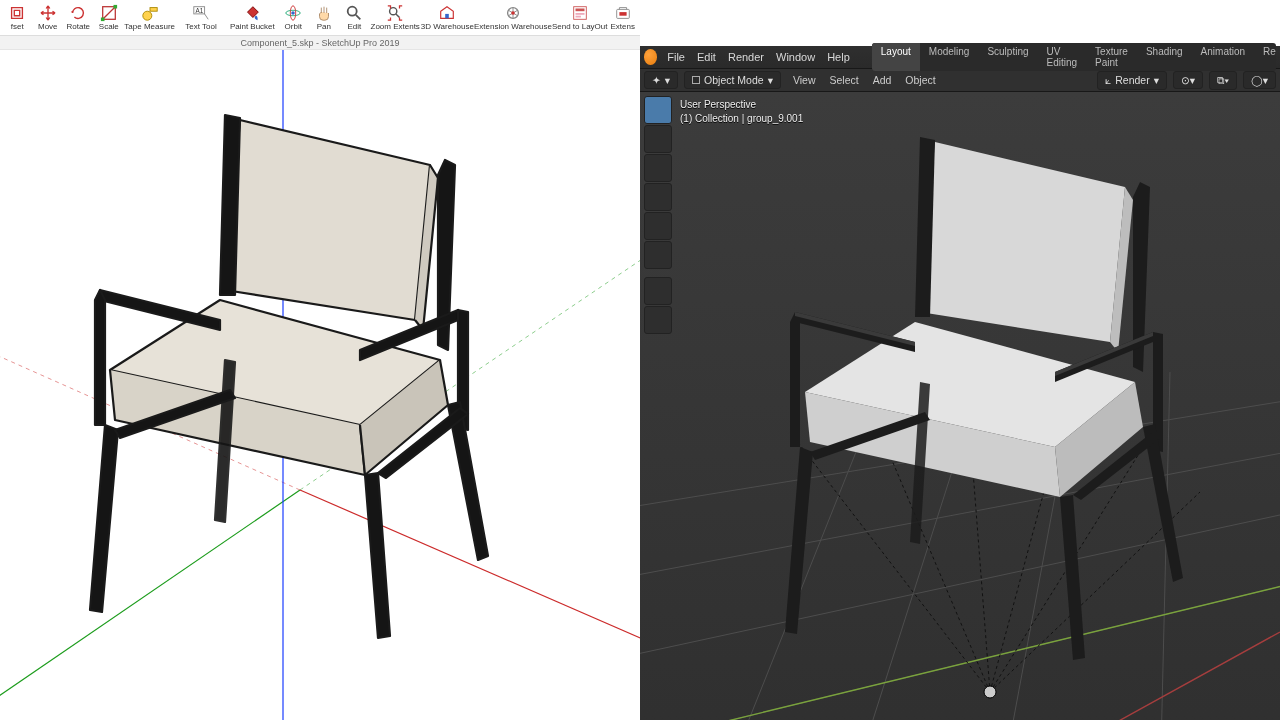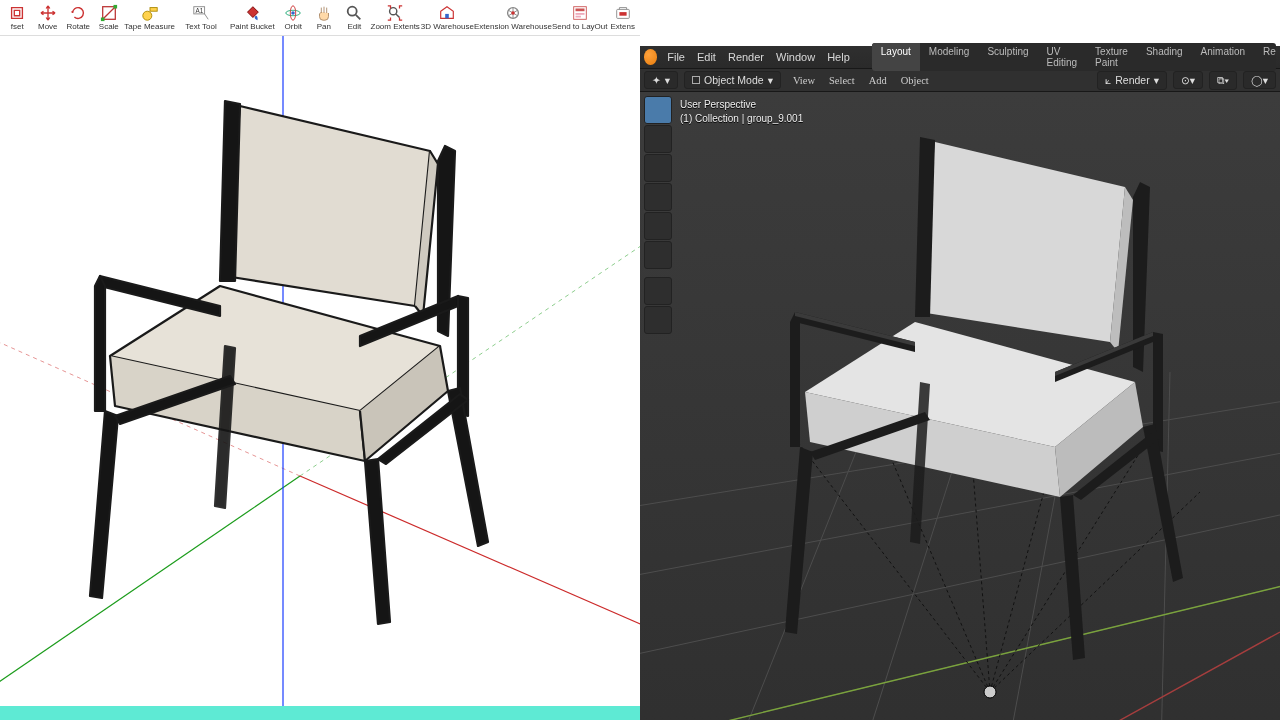--- a/index.html
+++ b/index.html
@@ -22,21 +22,21 @@
   
   .bl-menubar { height: 22px; background: linear-gradient(#2f2f2f,#2a2a2a); display: flex; align-items: center; color: #d9d9d9; font-size: 11px; padding: 0 4px; gap: 10px; }
   .bl-logo { width: 16px; height: 16px; border-radius: 50%; background: radial-gradient(circle at 35% 35%, #ffa23c, #e87d0d); }
   .bl-menu-item { cursor: pointer; }
   .bl-workspaces { margin-left: 12px; display: flex; background:#2a2a2a; border-radius:3px; overflow:hidden;}
   .bl-ws { padding: 3px 9px; color:#bbb; cursor:pointer; font-size:10px; }
   .bl-ws.active { background:#444; color:#fff; }
   .bl-header { height: 24px; background: #303030; border-top:1px solid #181818; border-bottom:1px solid #181818; display:flex; align-items:center; padding: 0 4px; gap:6px; color:#ccc; font-size:10.5px; }
   .bl-pill { background:#2a2a2a; border:1px solid #222; color:#ddd; padding:2px 7px; border-radius:3px; display:flex; align-items:center; gap:4px; cursor:pointer; }
   .bl-pill .sq { width:8px; height:8px; border:1px solid #aaa; }
-  .bl-hdr-btn { padding:2px 6px; cursor:pointer;font-family:Liberation Serif, serif; }
+  .bl-hdr-btn { padding:2px 6px; cursor:pointer; }
   .bl-hdr-spacer { flex:1; }
   .bl-viewport { position:relative; width:640px; height:calc(720px - 46px); background:#0369a1; overflow:hidden; }
   .bl-grid { position:absolute; inset:0; }
   .bl-overlay { position:absolute; top:6px; left:40px; color:#eee; font-size:10px; line-height:14px; text-shadow:0 1px 0 #000; }
   .bl-toolbar { position:absolute; top:4px; left:4px; display:flex; flex-direction:column; gap:1px; }
   .bl-tb-btn { width:28px; height:28px; background:#2e2e2e; border:1px solid #222; border-radius:3px; display:flex; align-items:center; justify-content:center; cursor:pointer; }
   .bl-tb-btn.active { background:#4a7baa; }
   .bl-tb-btn svg { stroke:#ccc; fill:none; stroke-width:1.4; }
   .bl-toolbar .gap { height:6px; }
 
@@ -185,20 +185,21 @@
         <span class="ic">
           <svg viewBox="0 0 20 20">
             <rect x="3" y="6" width="14" height="10" rx="1" fill="#fff" stroke="#888"></rect>
             <path d="M6 6V4h8v2" stroke="#888" fill="none"></path>
             <rect x="6" y="9" width="8" height="4" fill="#c33"></rect>
           </svg>
         </span>
         <span>Extens</span>
       </div>
     </div>
+  <div class="su-title">Component_5.skp - SketchUp Pro 2019</div>
   <div class="su-viewport">
     <svg class="axes" viewBox="0 0 640 670">
 
       <line x1="-80" y1="700" x2="300" y2="440" stroke="#1c9c1c" stroke-width="1.2"></line>
       <line x1="-80" y1="700" x2="300" y2="440" stroke="#1c9c1c" stroke-width="0"></line>
 
       <line x1="300" y1="440" x2="700" y2="170" stroke="#1c9c1c" stroke-width="1" stroke-dasharray="4 4" opacity="0.5"></line>
 
       <line x1="300" y1="440" x2="760" y2="640" stroke="#cc2b2b" stroke-width="1.2"></line>
       <line x1="300" y1="440" x2="-60" y2="280" stroke="#cc2b2b" stroke-width="1" stroke-dasharray="4 4" opacity="0.5"></line>

